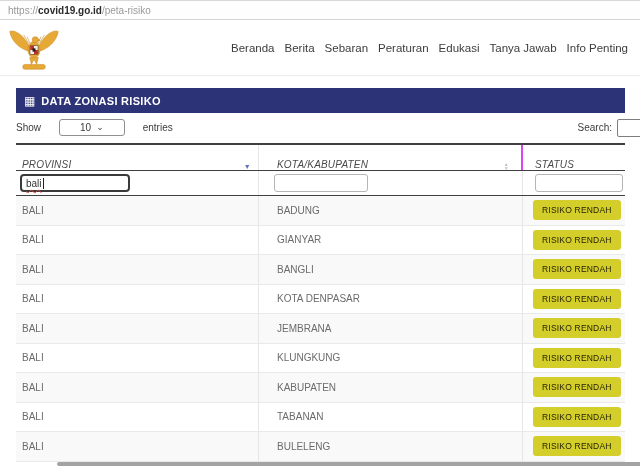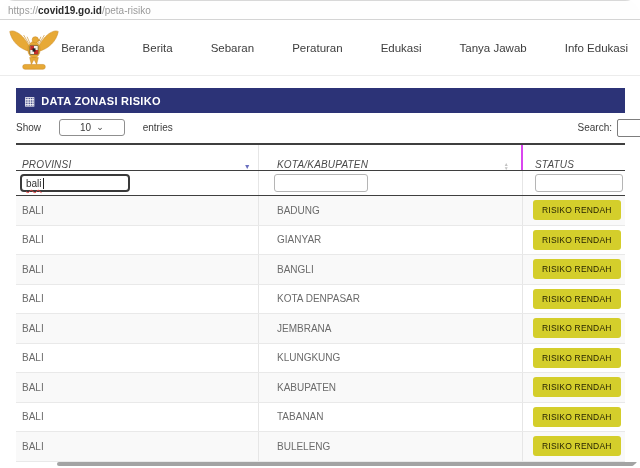--- a/index.html
+++ b/index.html
@@ -3,21 +3,21 @@
 <meta charset="utf-8">
 <style>
   * { box-sizing: border-box; margin: 0; padding: 0; }
   html,body { width: 640px; height: 468px; }
   body {
     font-family: "Liberation Sans", sans-serif;
     background: #fff;
     overflow: hidden;
     position: relative;
   }
-  .screen { width: 640px; height: 468px; position: relative; overflow: hidden; background:#fff;border-radius:15px; }
+  .screen { width: 640px; height: 468px; position: relative; overflow: hidden; background:#fff; }
 
   
   .urlbar {
     height: 20px; width: 100%;
     border-top: 1px solid #d8d8d8;
     border-bottom: 1px solid #d4d4d4;
     background: #fefefe;
     display: flex; align-items: center;
     padding-left: 8px;
     font-size: 10px; color: #9a9a9a;
@@ -28,21 +28,21 @@
   .site-header {
     height: 56px; width: 100%;
     background: #fff;
     border-bottom: 1px solid #ececec;
     display: flex; align-items: center;
     position: relative;
   }
   .logo { position: absolute; left: 8px; top: 3px; }
   .nav {
     position: absolute; right: 12px; top: 0; height: 100%;
-    display: flex; align-items: center; gap: 38px;
+    display: flex; align-items: center; gap: 10px;
   }
   .nav-item { font-size: 11.5px; color: #3d3d3d; white-space: nowrap; cursor: pointer; }
 
   
   .main { padding: 12px 15px 0 16px; }
   .banner {
     background: var(--banner-bg, #2c3377);
     height: 25px;
     display: flex; align-items: center;
     padding-left: 8px;
@@ -149,21 +149,21 @@
         <rect x="28.3" y="28.4" width="3.4" height="3.8" fill="#1f1f1f"></rect>
       </svg>
     </span>
     <nav class="nav">
       <span class="nav-item">Beranda</span>
       <span class="nav-item">Berita</span>
       <span class="nav-item">Sebaran</span>
       <span class="nav-item">Peraturan</span>
       <span class="nav-item">Edukasi</span>
       <span class="nav-item">Tanya Jawab</span>
-      <span class="nav-item">Info Edukasi</span>
+      <span class="nav-item">Info Penting</span>
     </nav>
   </div>
 
   <div class="main">
 
     <div class="banner">
       <span class="banner-icon">▦</span>
       <span class="banner-title">DATA ZONASI RISIKO</span>
     </div>
 

